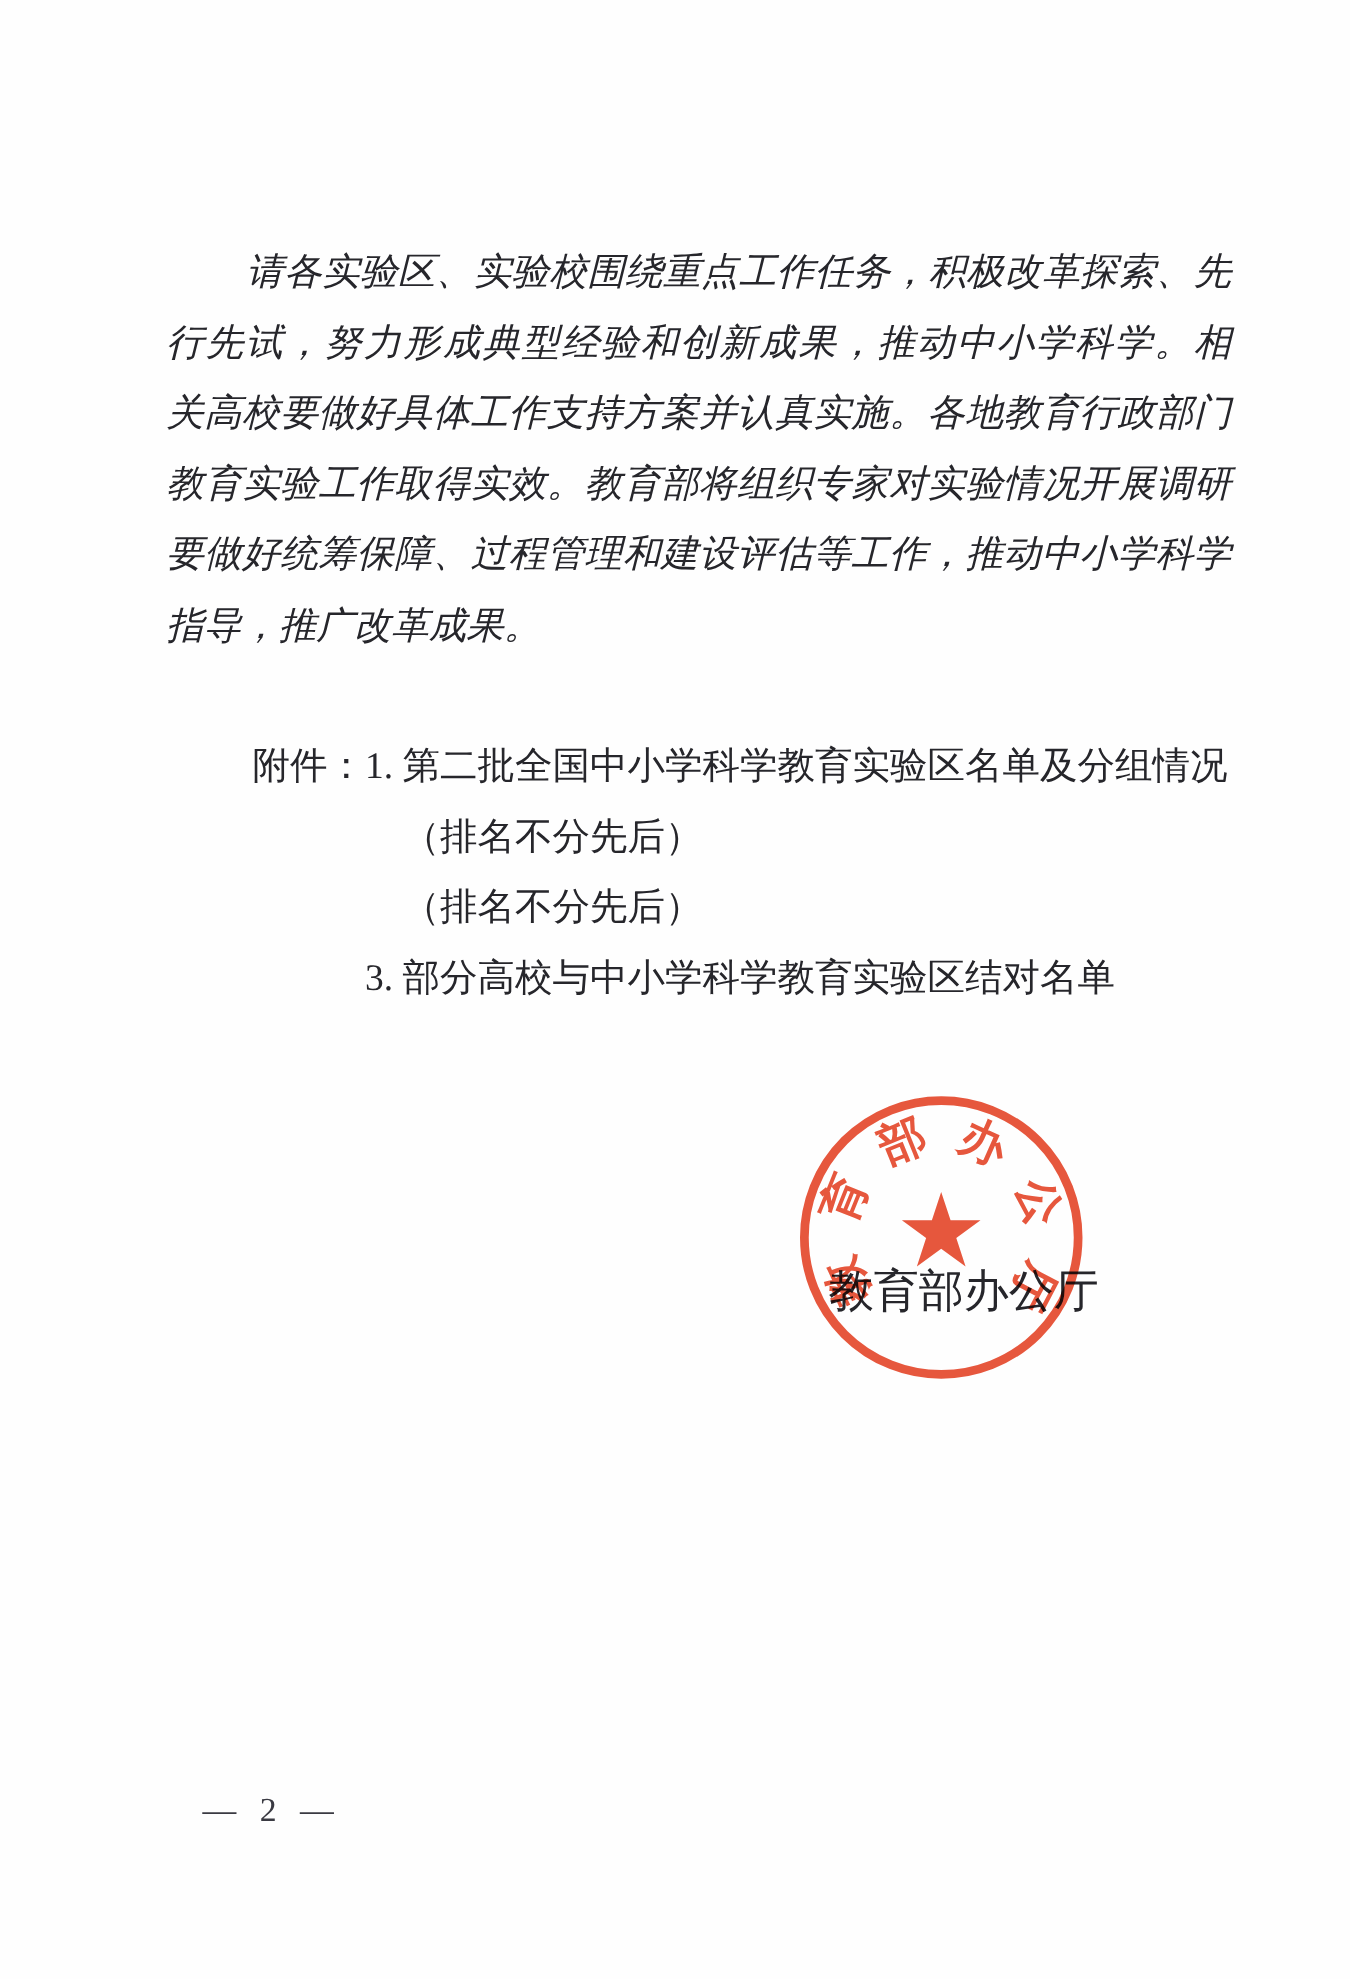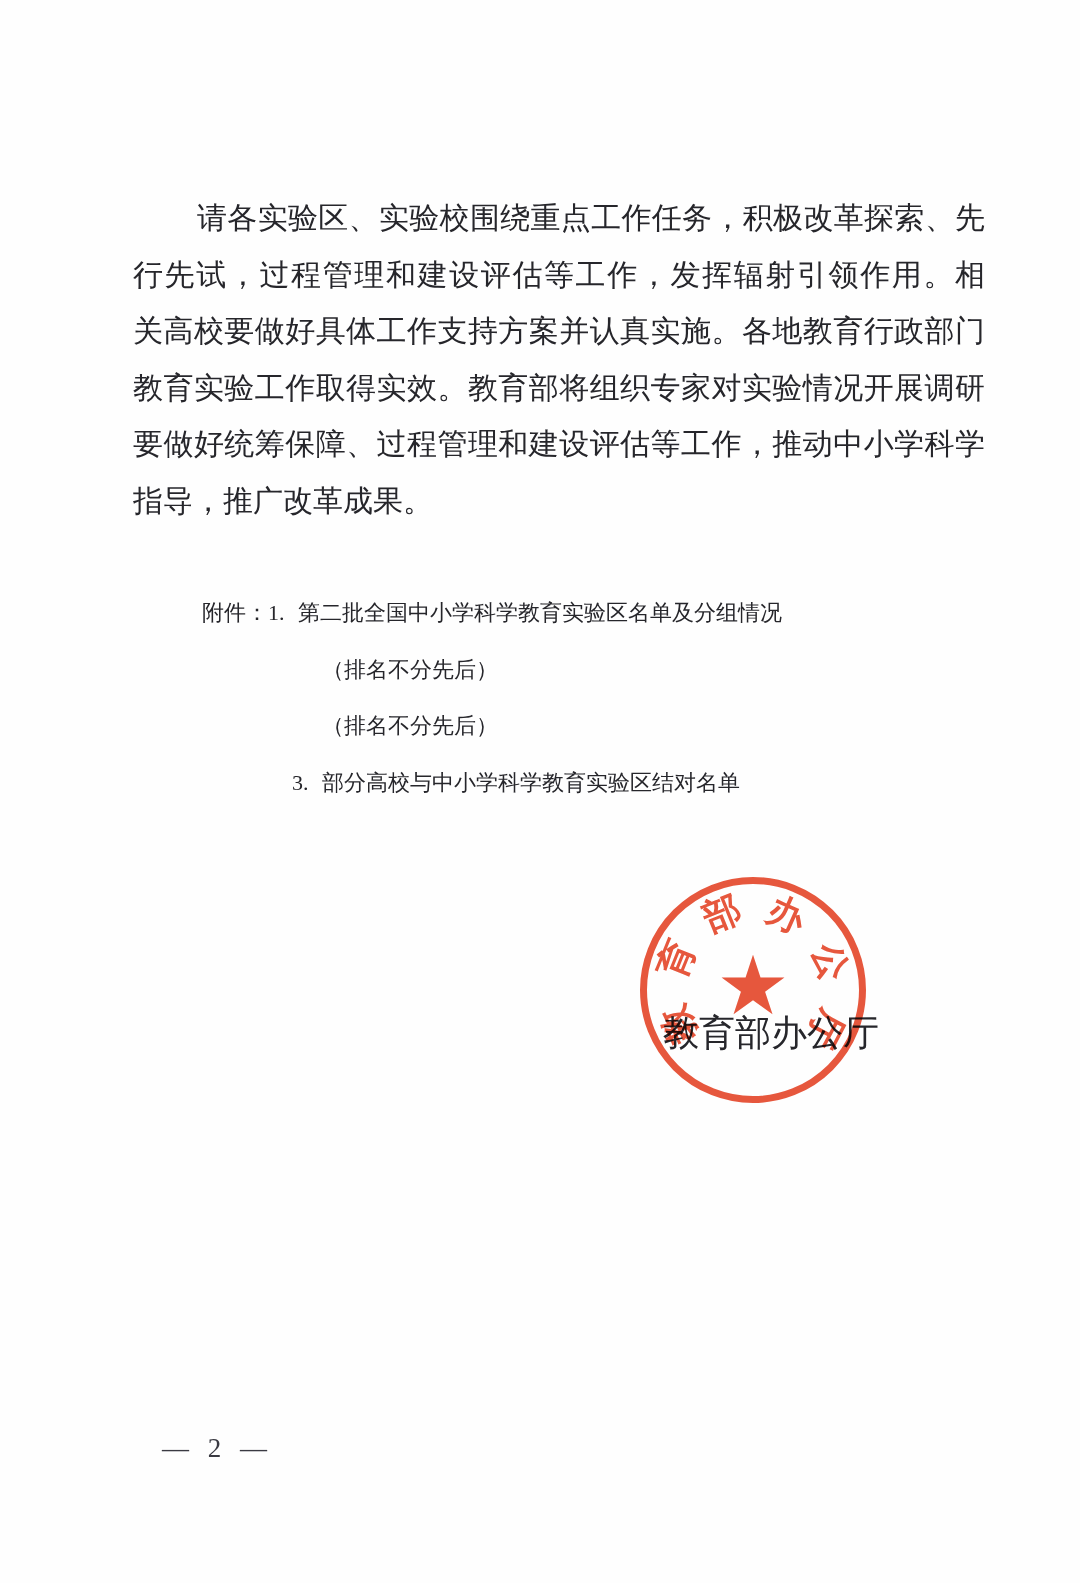--- a/index.html
+++ b/index.html
@@ -30,34 +30,35 @@
     width: 852px;
     font-size: 30px;
     line-height: 56.5px;
     color: var(--ink);
   }
   .body-line {
     text-align: justify;
     text-align-last: justify;
     height: 56.5px;
     white-space: nowrap;
+    font-style: italic;
   }
   .body-line.indent { text-indent: 64px; }
   .body-line.no-justify {
     text-align: left;
     text-align-last: left;
   }
 
   
   .attachment {
     position: absolute;
     left: 133px;
     top: 585px;
     width: 900px;
-    font-size: 22px;
+    font-size: 30px;
     line-height: 56.5px;
     color: var(--ink);
   }
   .att-line { height: 56.5px; white-space: nowrap; }
   .att-line .att-label { padding-left: 69px; }
   .att-line.item-first { }
   .att-line.item { padding-left: 159px; }
   .att-line.note { padding-left: 189px; }
   .att-num { display: inline-block; width: 30px; }
 
@@ -139,21 +140,21 @@
     color: #3a3a42;
   }
 </style>
 </head>
 <body>
 
 <div class="page">
 
   <div class="body-paragraph">
     <div class="body-line indent">请各实验区、实验校围绕重点工作任务，积极改革探索、先</div>
-    <div class="body-line">行先试，过程管理和建设评估等工作，发挥辐射引领作用。相</div>
+    <div class="body-line">行先试，努力形成典型经验和创新成果，推动中小学科学。相</div>
     <div class="body-line">关高校要做好具体工作支持方案并认真实施。各地教育行政部门</div>
     <div class="body-line">教育实验工作取得实效。教育部将组织专家对实验情况开展调研</div>
     <div class="body-line">要做好统筹保障、过程管理和建设评估等工作，推动中小学科学</div>
     <div class="body-line no-justify">指导，推广改革成果。</div>
   </div>
 
   <div class="attachment">
     <div class="att-line item-first">
       <span class="att-label">附件：</span><span class="att-num">1.</span><span>第二批全国中小学科学教育实验区名单及分组情况</span>
     </div>

